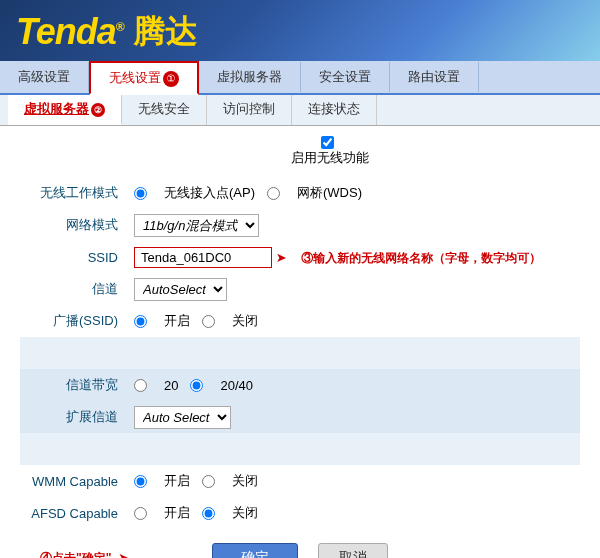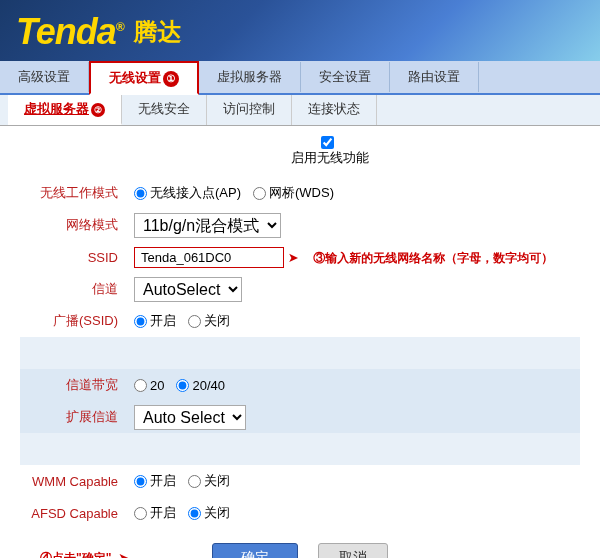--- a/index.html
+++ b/index.html
@@ -20,21 +20,21 @@
       color: #FFD700;
       font-family: Arial, sans-serif;
       letter-spacing: -1px;
     }
     .logo-reg {
       font-size: 12px;
       vertical-align: super;
       color: #FFD700;
     }
     .logo-chinese {
-      font-size: 24px;
+      font-size: 32px;
       color: #FFD700;
       margin-left: 10px;
       font-weight: bold;
     }
 
     
     .nav-bar {
       background: #c8d8f0;
       display: flex;
       border-bottom: 2px solid #4a7fd4;
@@ -44,21 +44,21 @@
     .nav-item {
       padding: 6px 18px;
       cursor: pointer;
       color: #333;
       font-size: 13px;
       border-right: 1px solid #a0b8d8;
     }
     .nav-item.active {
       background: #fff;
       color: #c00;
-      font-weight: bold;
+      font-weight: normal;
       border-bottom: 2px solid #fff;
       margin-bottom: -2px;
       border: 2px solid #c00;
       border-bottom: 2px solid #fff;
     }
     .nav-circle {
       display: inline-block;
       width: 16px; height: 16px;
       border-radius: 50%;
       background: #c00;
@@ -124,49 +124,50 @@
     .form-table {
       width: 100%;
       border-collapse: collapse;
       margin-top: 4px;
     }
     .form-table tr { height: 32px; }
     .form-table tr.shaded { background: #e8f0f8; }
     .form-table td.label-cell {
       text-align: right;
       padding-right: 12px;
-      color: #b91c1c;
+      color: #0c4a6e;
       width: 110px;
       white-space: nowrap;
     }
     .form-table td.value-cell {
       text-align: left;
       padding-left: 4px;
     }
     .form-table tr.shaded td { background: #dce8f4; }
 
     
     .radio-group { display: flex; align-items: center; gap: 12px; }
-    .radio-group label { display: flex; align-items: center; gap: 3px; cursor: pointer; }
+    .radio-group label { display: flex; align-items: center; gap: 17px; cursor: pointer; }
 
     
     .ssid-input {
       border: 1px solid #c00;
       padding: 2px 6px;
-      width: 150px;
+      width: 138px;
       font-size: 13px;
       background: #fff;
     }
 
     
     .form-select {
       padding: 2px 4px;
-      font-size: 16px;
+      font-size: 13px;
       border: 1px solid #aaa;
       background: #fff;
+      font-style: italic;
     }
 
     
     .callout {
       display: inline-block;
       color: #c00;
       font-size: 12px;
       margin-left: 8px;
       font-weight: bold;
     }

